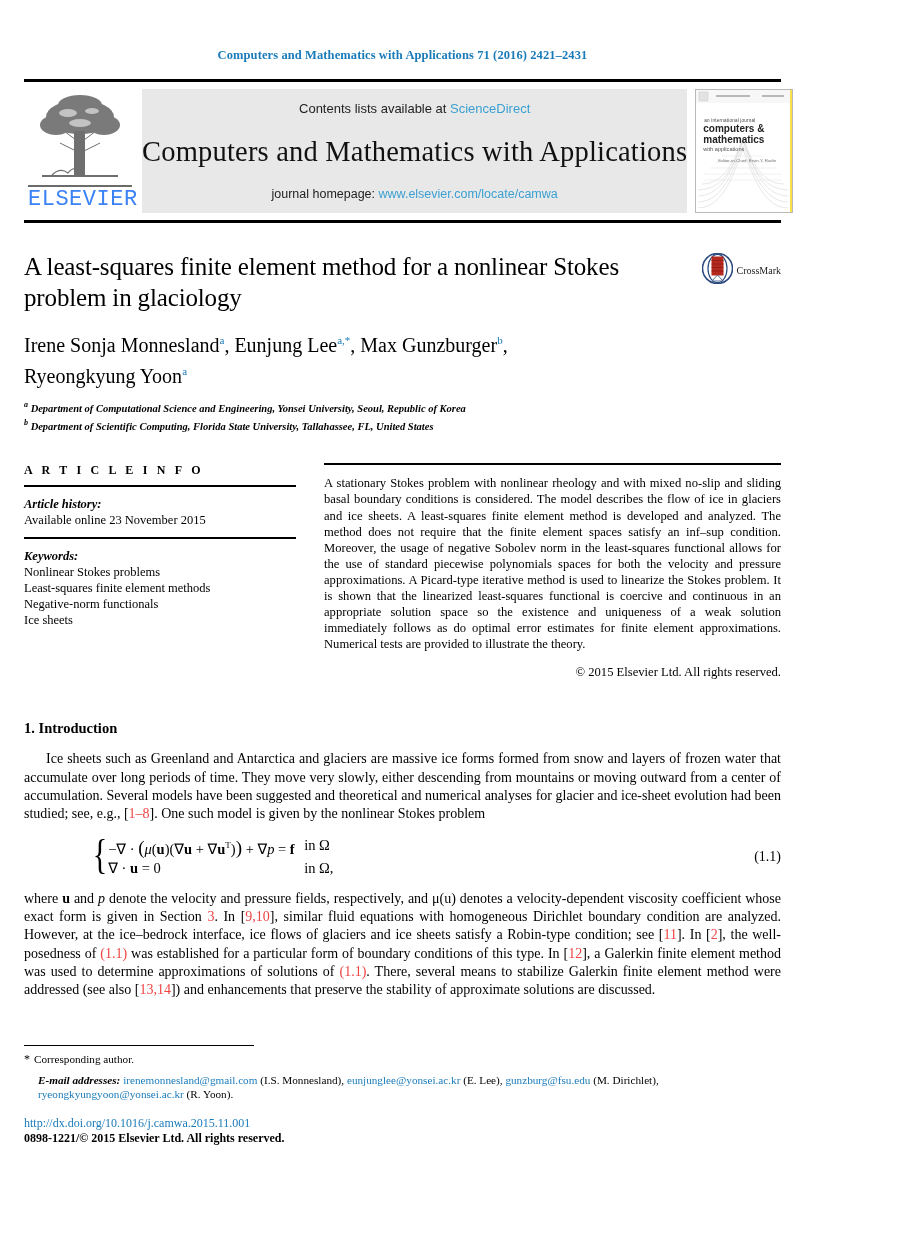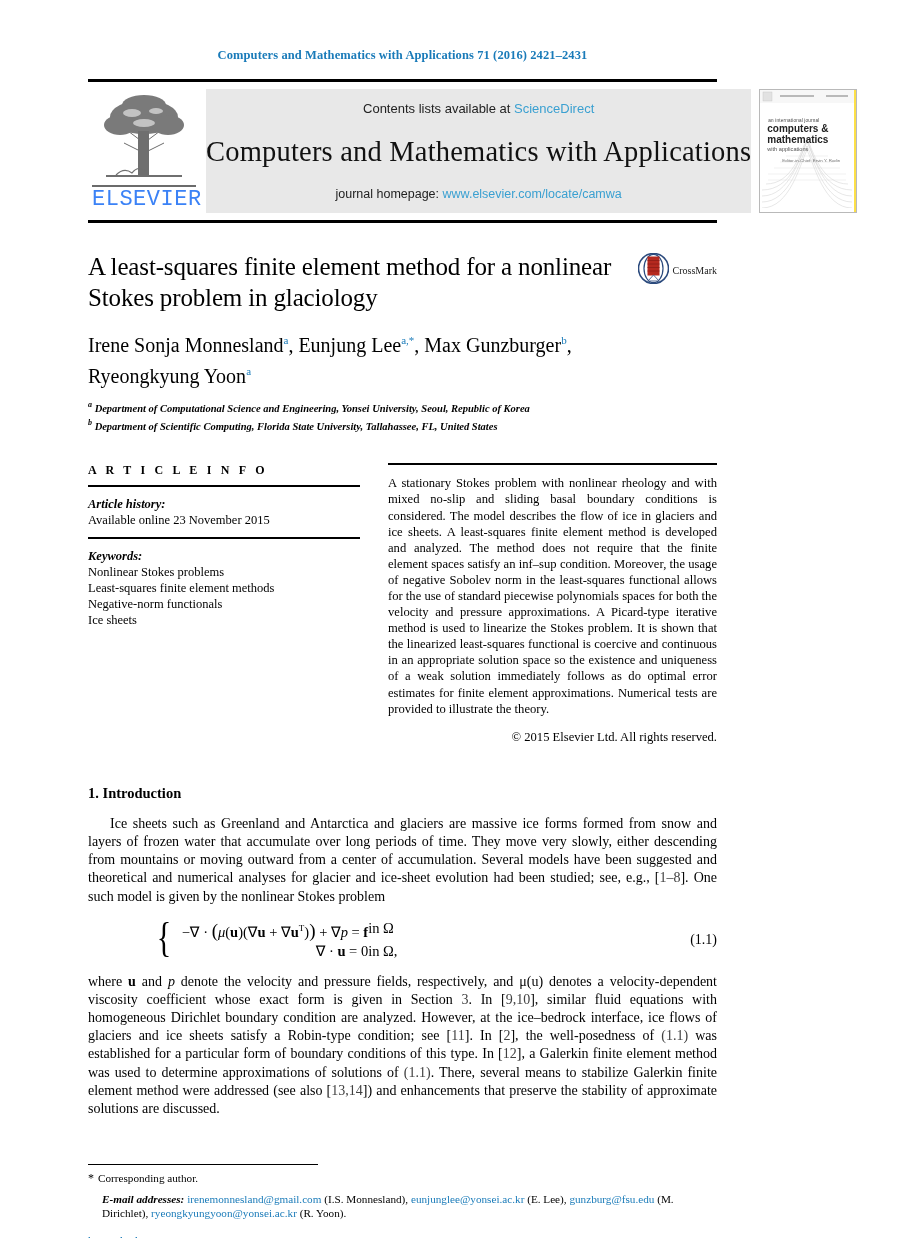--- a/index.html
+++ b/index.html
@@ -13,21 +13,21 @@
     font-family: "Liberation Serif", serif;
     color: #000000;
     position: relative;
     overflow: hidden;
   }
   .page {
     width: 805px;
     height: 1238px;
     position: relative;
     box-sizing: border-box;
-    padding: 0 88px;
+    padding: 0 24px;
   }
 
   
   .running-head {
     text-align: center;
     color: #1a7bb9;
     font-family: "Liberation Serif", serif;
     font-weight: bold;
     font-size: 12.5px;
     padding-top: 48px;
@@ -231,21 +231,21 @@
     font-size: 14.5px;
     margin: 0 0 13px 0;
   }
   .para {
     font-size: 14px;
     line-height: 18.2px;
     text-align: justify;
     margin: 0;
   }
   .para.indent { text-indent: 22px; }
-  a.ref { color: #404040; text-decoration: none; }
+  a.ref { color: #ef4444; text-decoration: none; }
 
   
   .eq-row {
     display: flex;
     align-items: center;
     margin: 13px 0 12px 0;
   }
   .eq-body {
     flex: 1 1 auto;
     display: flex;
@@ -253,21 +253,21 @@
     padding-left: 66px;
   }
   .brace {
     font-size: 42px;
     line-height: 36px;
     font-family: "Liberation Serif", serif;
     transform: scaleX(.72);
     margin-right: -2px;
   }
   .eq-lines { font-size: 14.5px; line-height: 19px; }
-  .eq-line { display: flex; text-align: right; }
+  .eq-line { display: flex; }
   .eq-lhs { min-width: 196px; font-family: "Liberation Serif", serif; }
   .eq-dom { font-family: "Liberation Serif", serif; }
   .eq-num {
     flex: 0 0 auto;
     font-size: 14px;
     padding-left: 10px;
   }
   i.vec { font-weight: bold; font-style: normal; }
 
   

